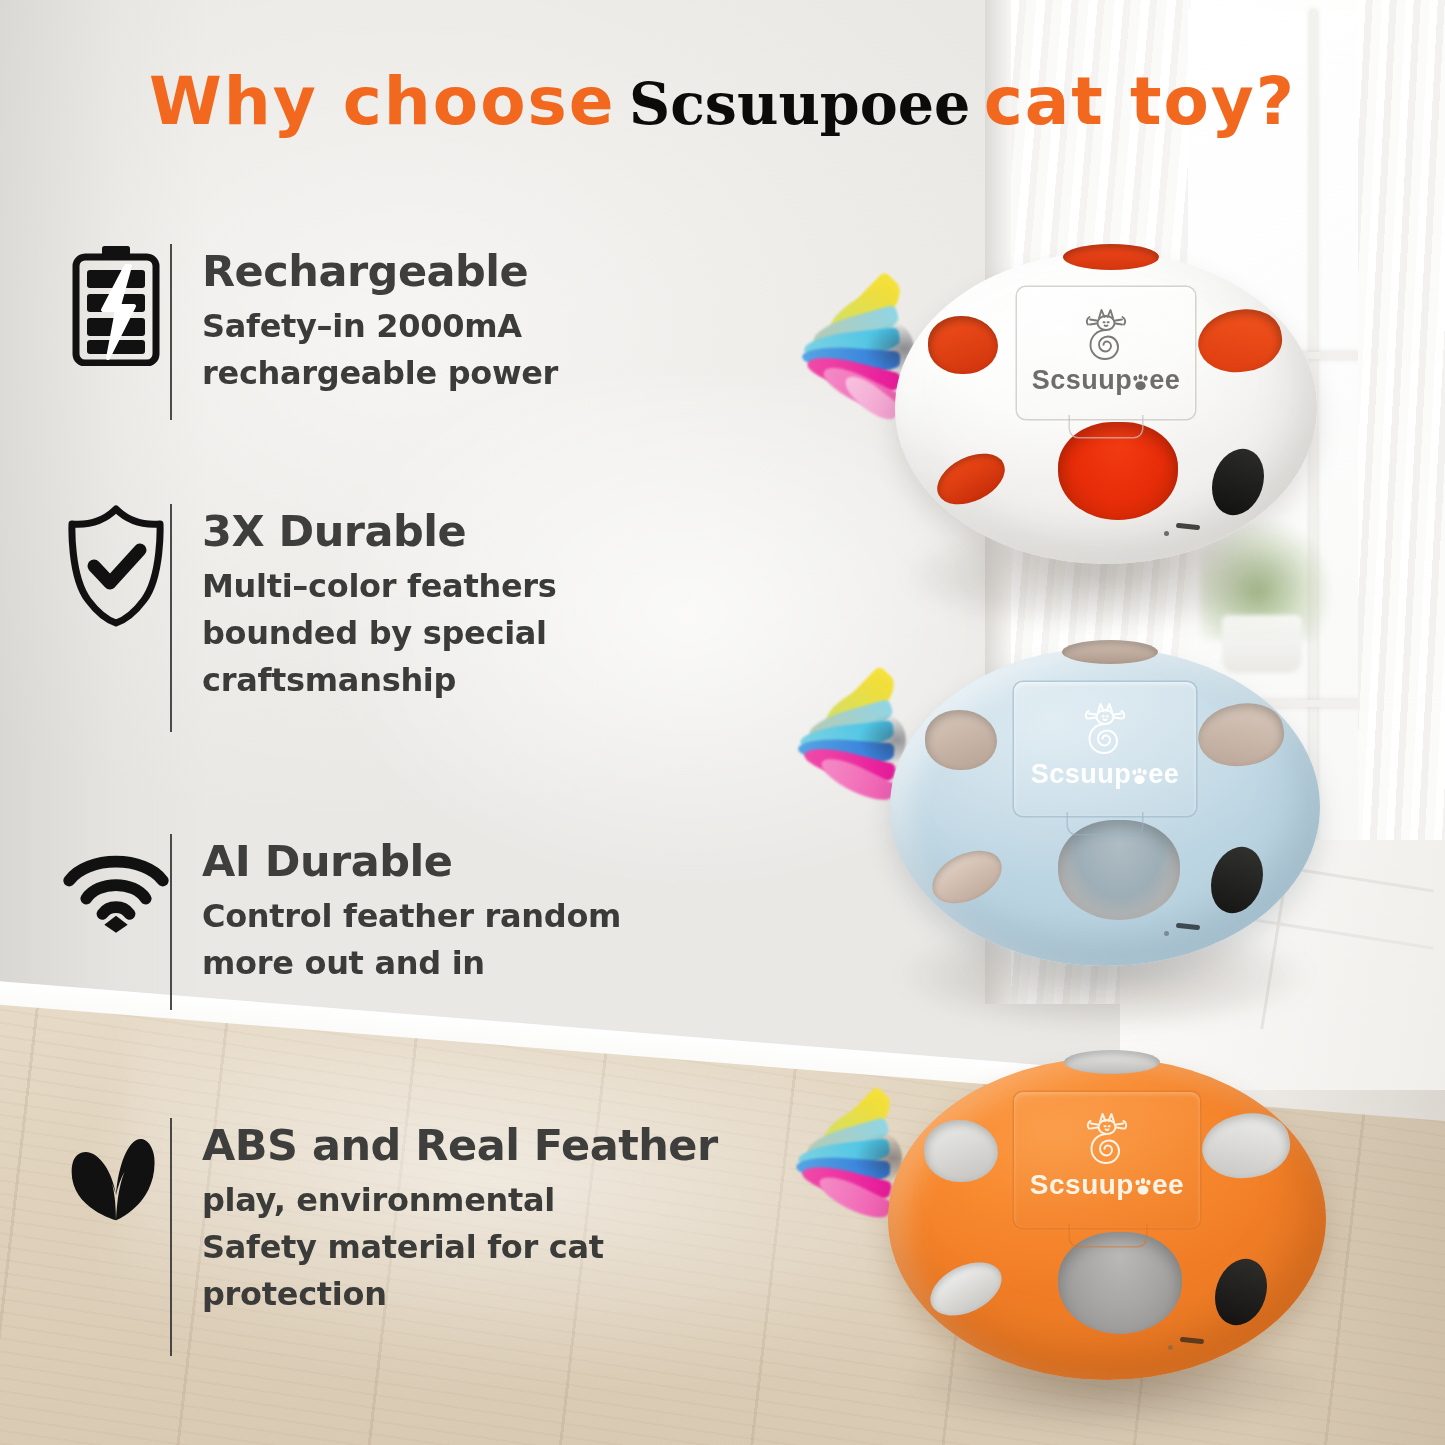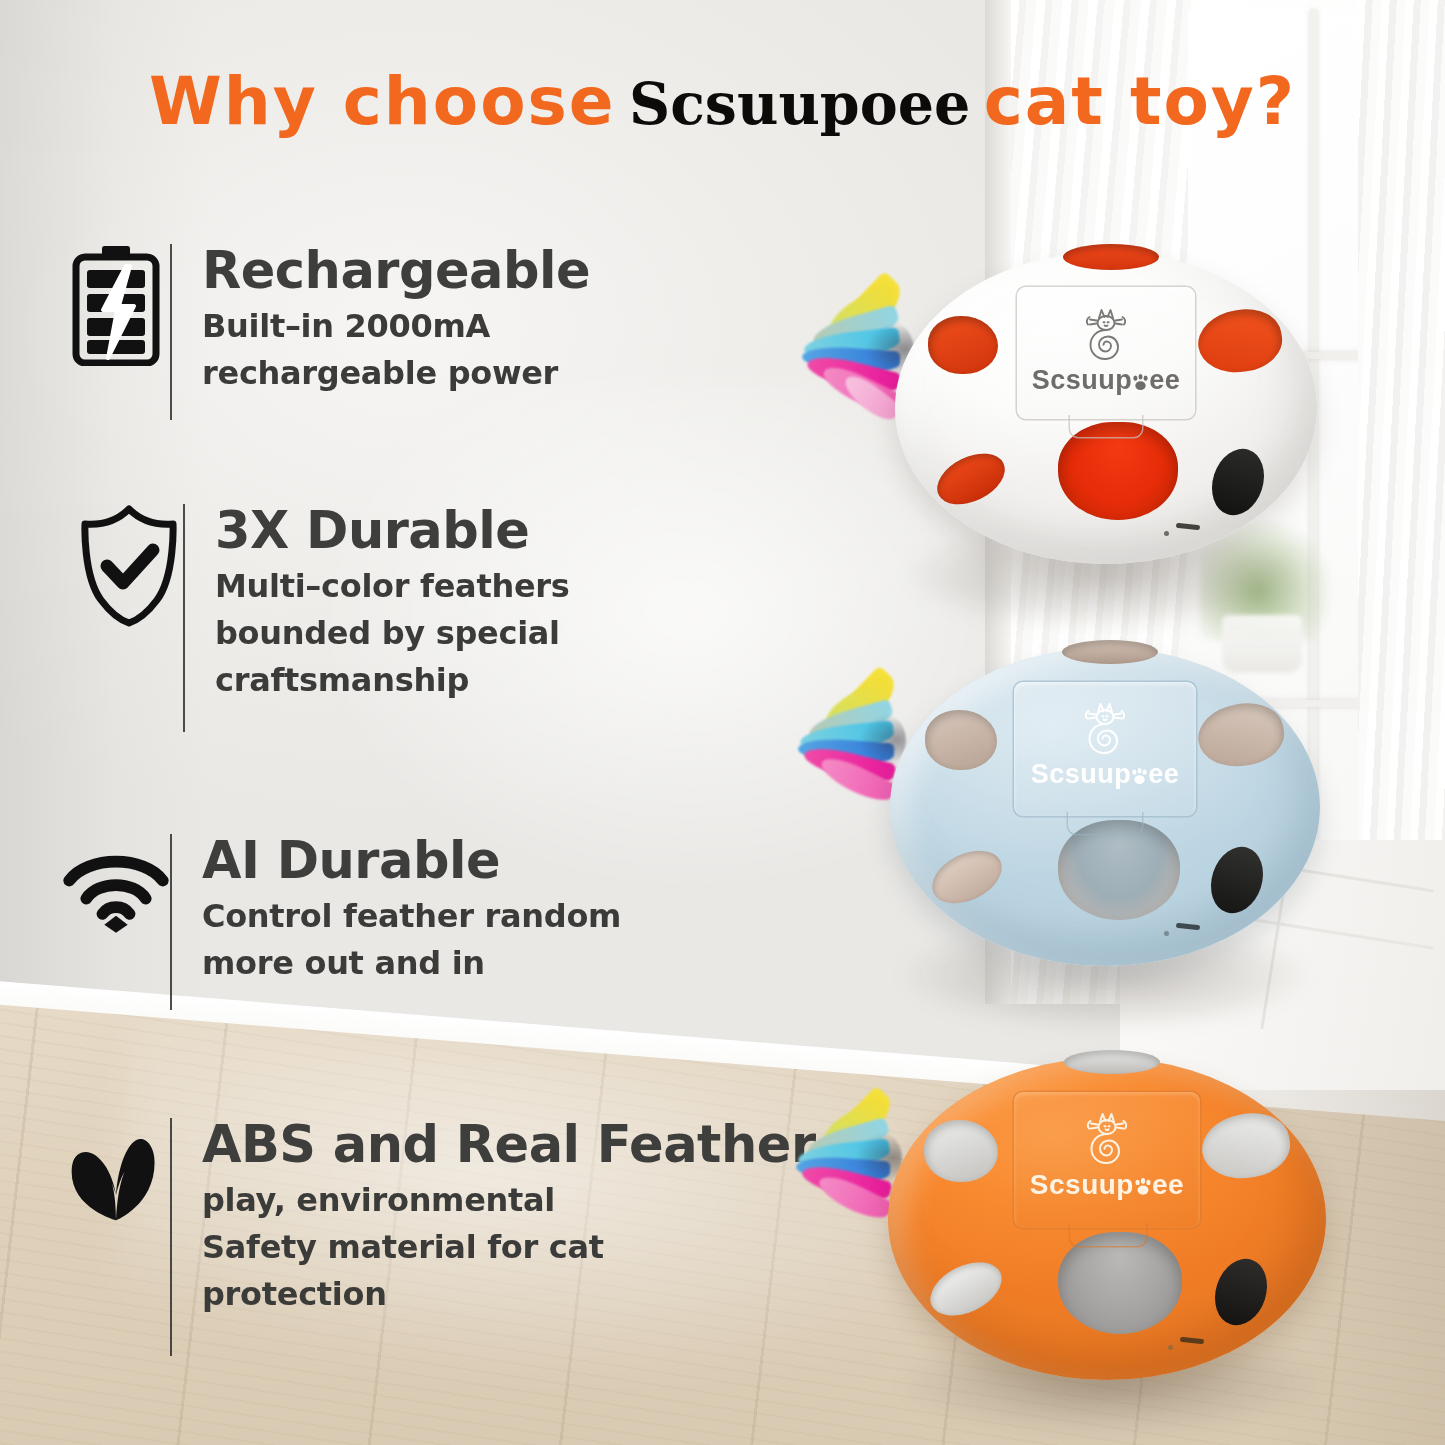--- a/index.html
+++ b/index.html
@@ -116,31 +116,31 @@
     color:#0c0b0a;letter-spacing:0px;padding:0 9px;
   }
 
   
   .feat{position:absolute;display:flex;align-items:flex-start;}
   .feat .icon{width:108px;display:flex;justify-content:center;align-items:center;flex:0 0 108px;}
   .feat .rule{width:2px;background:#2e2e2e;opacity:.85;margin:0 30px 0 0;flex:0 0 2px;}
   .feat .txt{padding-top:2px;}
   .feat .h{
     font-family:"DejaVu Sans", sans-serif;font-weight:700;color:#3e3e3c;
-    font-size:51px;line-height:50px;margin:0 0 7px 0;letter-spacing:-.5px;
+    font-size:43px;line-height:50px;margin:0 0 7px 0;letter-spacing:-.5px;
   }
   .feat .p{
     font-family:"DejaVu Sans", sans-serif;font-weight:700;color:#3b3b39;
     font-size:32px;line-height:47px;letter-spacing:-.3px;
   }
   .feat .p div{white-space:nowrap;}
 
   #feat0{left:62px;top:244px;}
   #feat0 .rule{height:176px;}
-  #feat1{left:75px;top:504px;}
+  #feat1{left:62px;top:504px;}
   #feat1 .rule{height:228px;}
   #feat2{left:62px;top:834px;}
   #feat2 .rule{height:176px;}
   #feat3{left:62px;top:1118px;}
   #feat3 .rule{height:238px;}
 
   
   .product{position:absolute;}
   .shadow-e{
     position:absolute;border-radius:50%;
@@ -213,21 +213,21 @@
           <rect x="19" y="74" width="58" height="18" rx="3"></rect>
           <rect x="19" y="96" width="58" height="14" rx="3"></rect>
         </g>
         <path d="M58 22 L35 66 L49 66 L40 114 L66 62 L51 62 L62 22 Z" fill="#fff" stroke="#fff" stroke-width="4" stroke-linejoin="round"></path>
       </svg>
     </div>
     <div class="rule"></div>
     <div class="txt">
       <div class="h">Rechargeable</div>
       <div class="p">
-        <div>Built–in 2000mA</div>
+        <div>Safety–in 2000mA</div>
         <div>rechargeable power</div>
       </div>
     </div>
   </div>
 
   <div class="feat" id="feat1">
     <div class="icon">
       <svg width="104" height="124" viewBox="0 0 104 124">
         <path d="M52 5 C38 19 20 21 8 20 C8 20 6 72 24 96 C36 112 46 117 52 119 C58 117 68 112 80 96 C98 72 96 20 96 20 C84 21 66 19 52 5 Z" fill="none" stroke="#111" stroke-width="7" stroke-linejoin="round"></path>
         <path d="M30 62 L46 79 L76 46" fill="none" stroke="#111" stroke-width="13" stroke-linecap="round" stroke-linejoin="round"></path>

